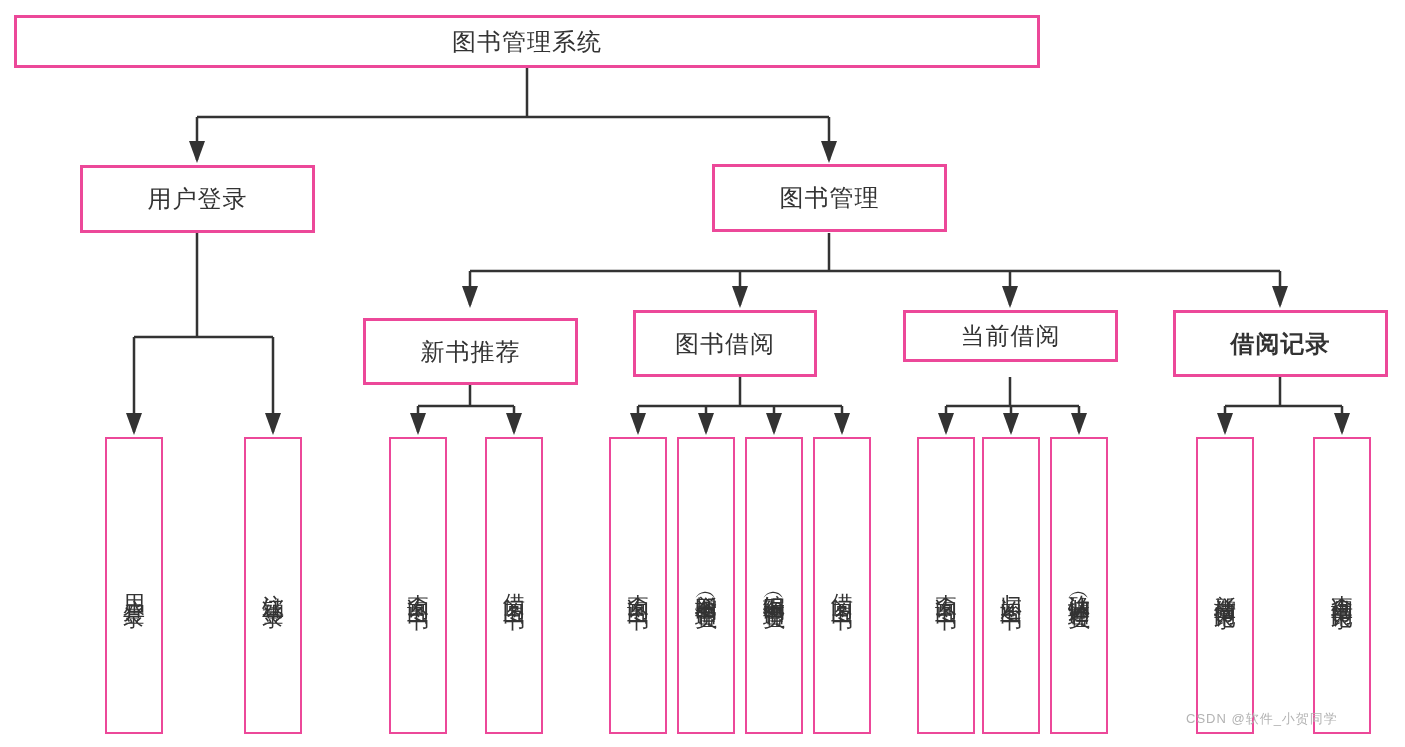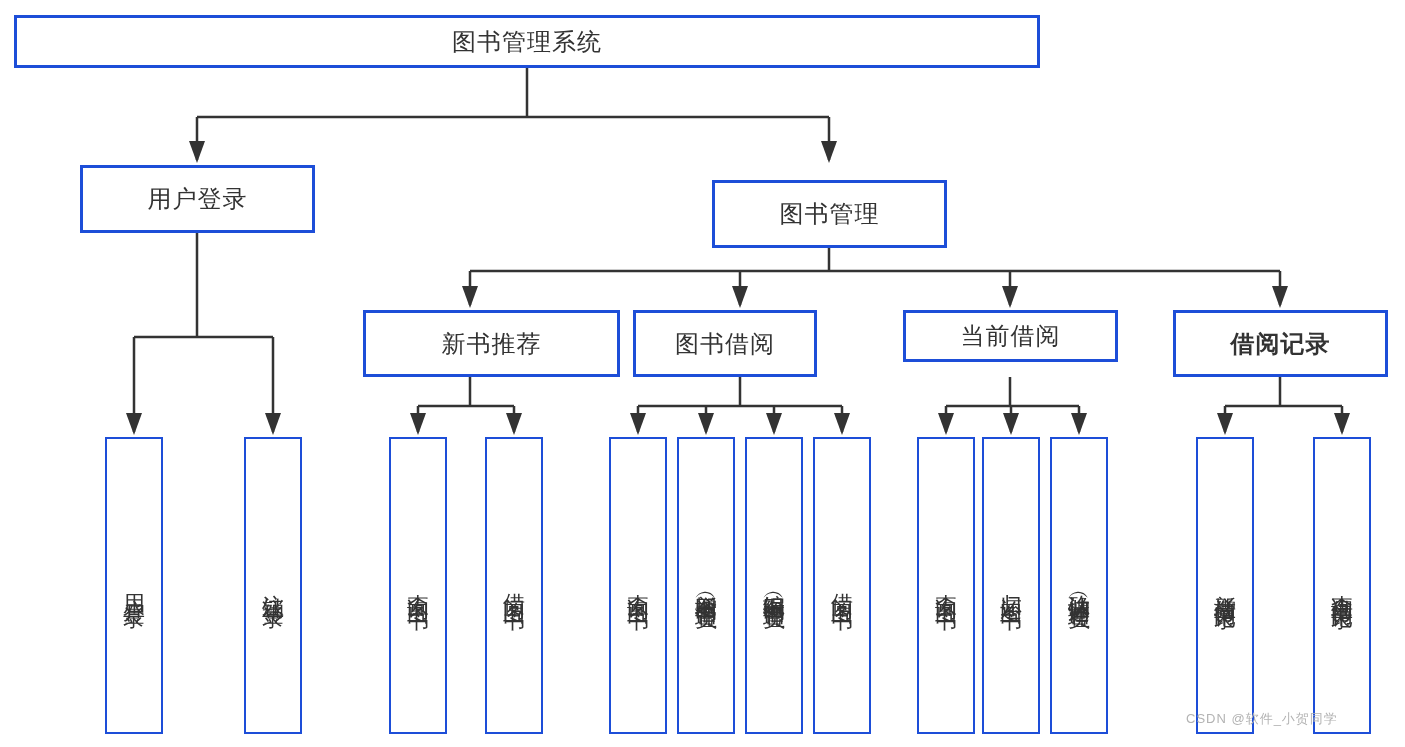--- a/index.html
+++ b/index.html
@@ -3,21 +3,21 @@
 <meta charset="utf-8">
 <style>
   html,body{margin:0;padding:0;background:#ffffff;}
   body{
     width:1405px;height:747px;position:relative;overflow:hidden;
     font-family:"Liberation Sans",sans-serif;color:#333;
   }
   .stage{position:absolute;left:0;top:0;width:1405px;height:747px;}
   svg.wires{position:absolute;left:0;top:0;z-index:1;}
   .node{
-    position:absolute;z-index:2;background:#ffffff;border:3px solid #1d4ed8;
+    position:absolute;z-index:2;background:#ffffff;border:3px solid #ec4899;
     box-sizing:border-box;display:flex;align-items:center;justify-content:center;
   }
   .node.h{font-size:24px;letter-spacing:1px;}
   .node.v{border-width:2.5px;}
   .vtext{
     writing-mode:vertical-rl;text-orientation:mixed;
     font-size:22px;letter-spacing:5px;line-height:1;white-space:nowrap;
   }
   .watermark{
     position:absolute;z-index:3;left:1186px;top:710px;
@@ -72,25 +72,25 @@
     </g>
   </svg>
 
   <div class="node h" style="left:14px;top:15px;width:1026px;height:53px;">
     <span>图书管理系统</span>
   </div>
 
   <div class="node h" style="left:80px;top:165px;width:235px;height:68px;">
     <span>用户登录</span>
   </div>
-  <div class="node h" style="left:712px;top:180px;width:235px;height:68px;">
+  <div class="node h" style="left:712px;top:164px;width:235px;height:68px;">
     <span>图书管理</span>
   </div>
 
-  <div class="node h" style="left:363px;top:310px;width:257px;height:67px;">
+  <div class="node h" style="left:363px;top:318px;width:215px;height:67px;">
     <span>新书推荐</span>
   </div>
   <div class="node h" style="left:633px;top:310px;width:184px;height:67px;">
     <span>图书借阅</span>
   </div>
   <div class="node h" style="left:903px;top:310px;width:215px;height:52px;">
     <span>当前借阅</span>
   </div>
   <div class="node h" style="left:1173px;top:310px;width:215px;height:67px;font-weight:bold;">
     <span>借阅记录</span>

